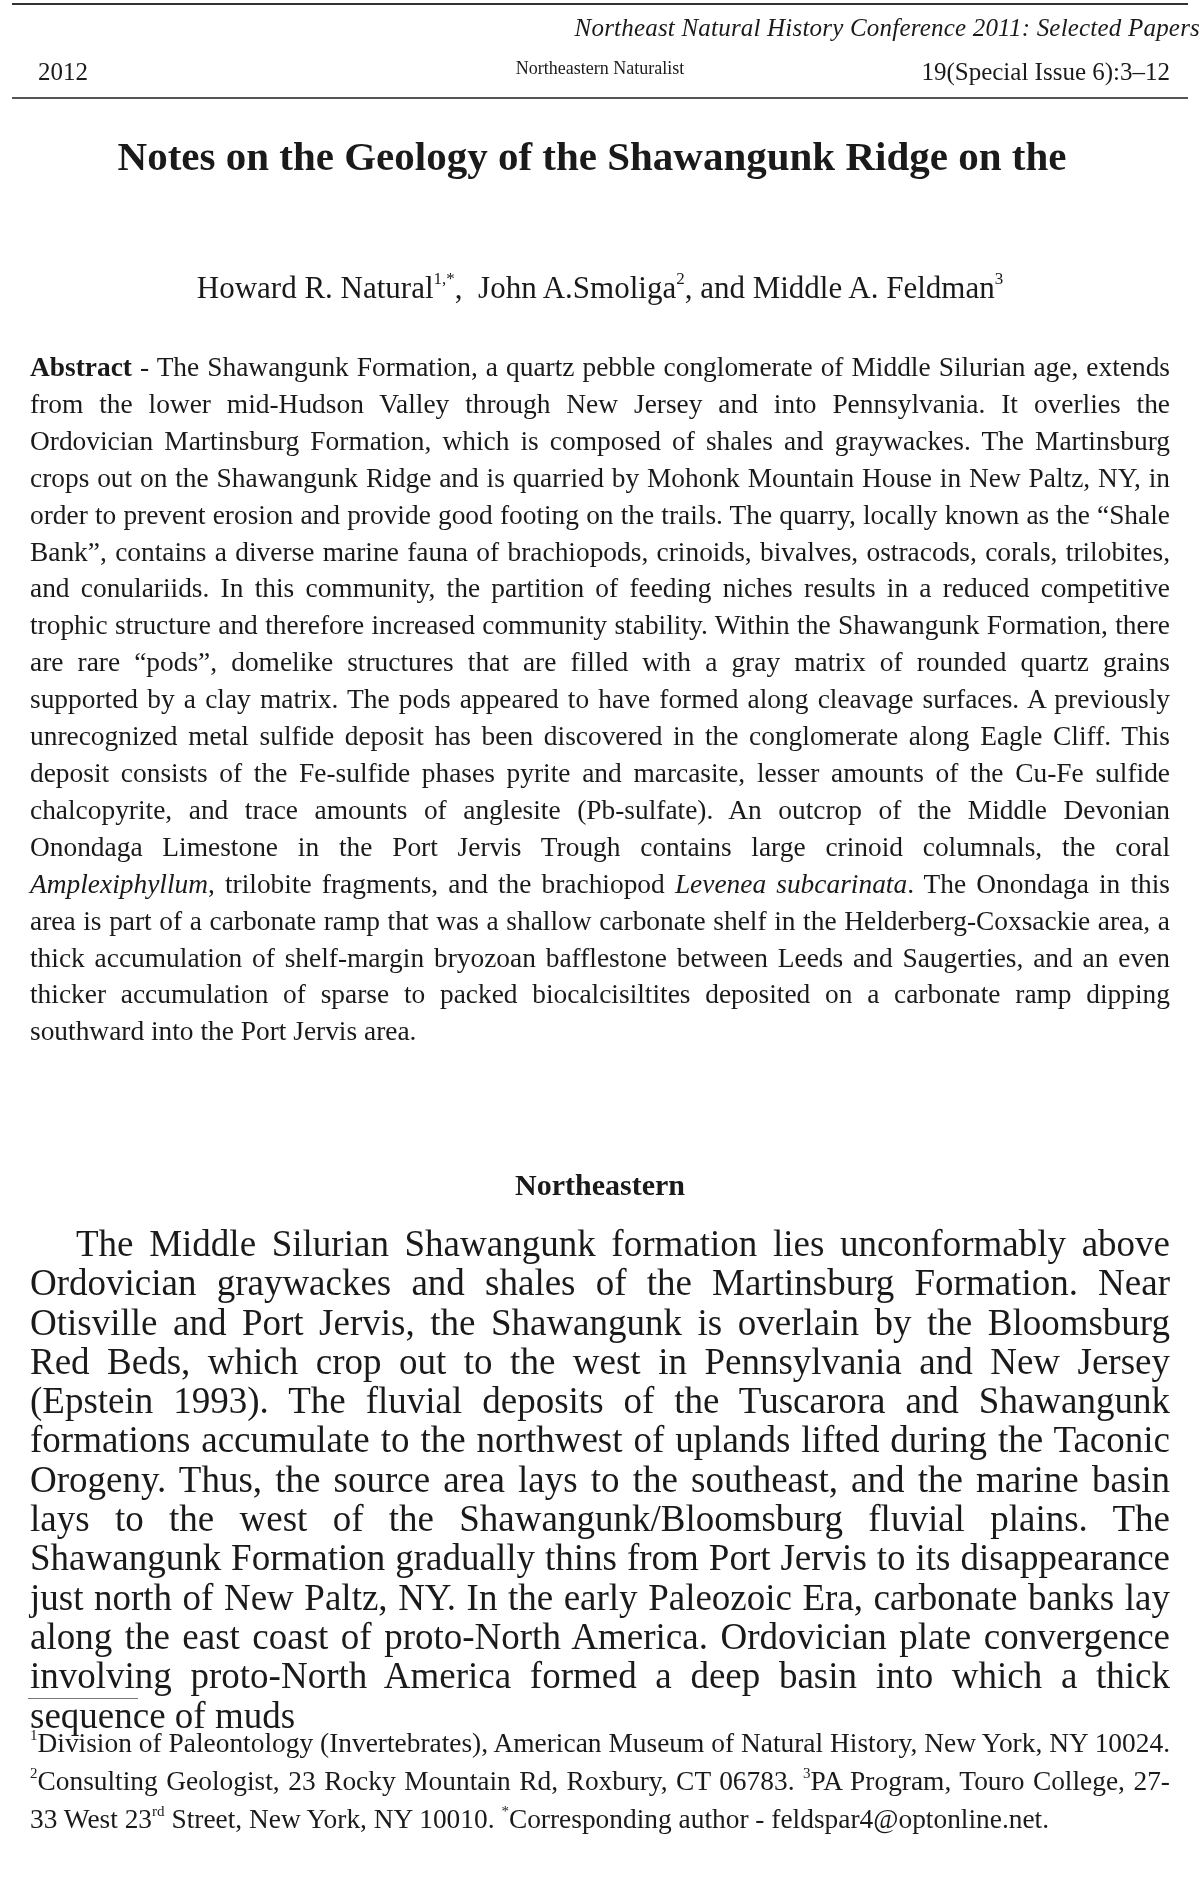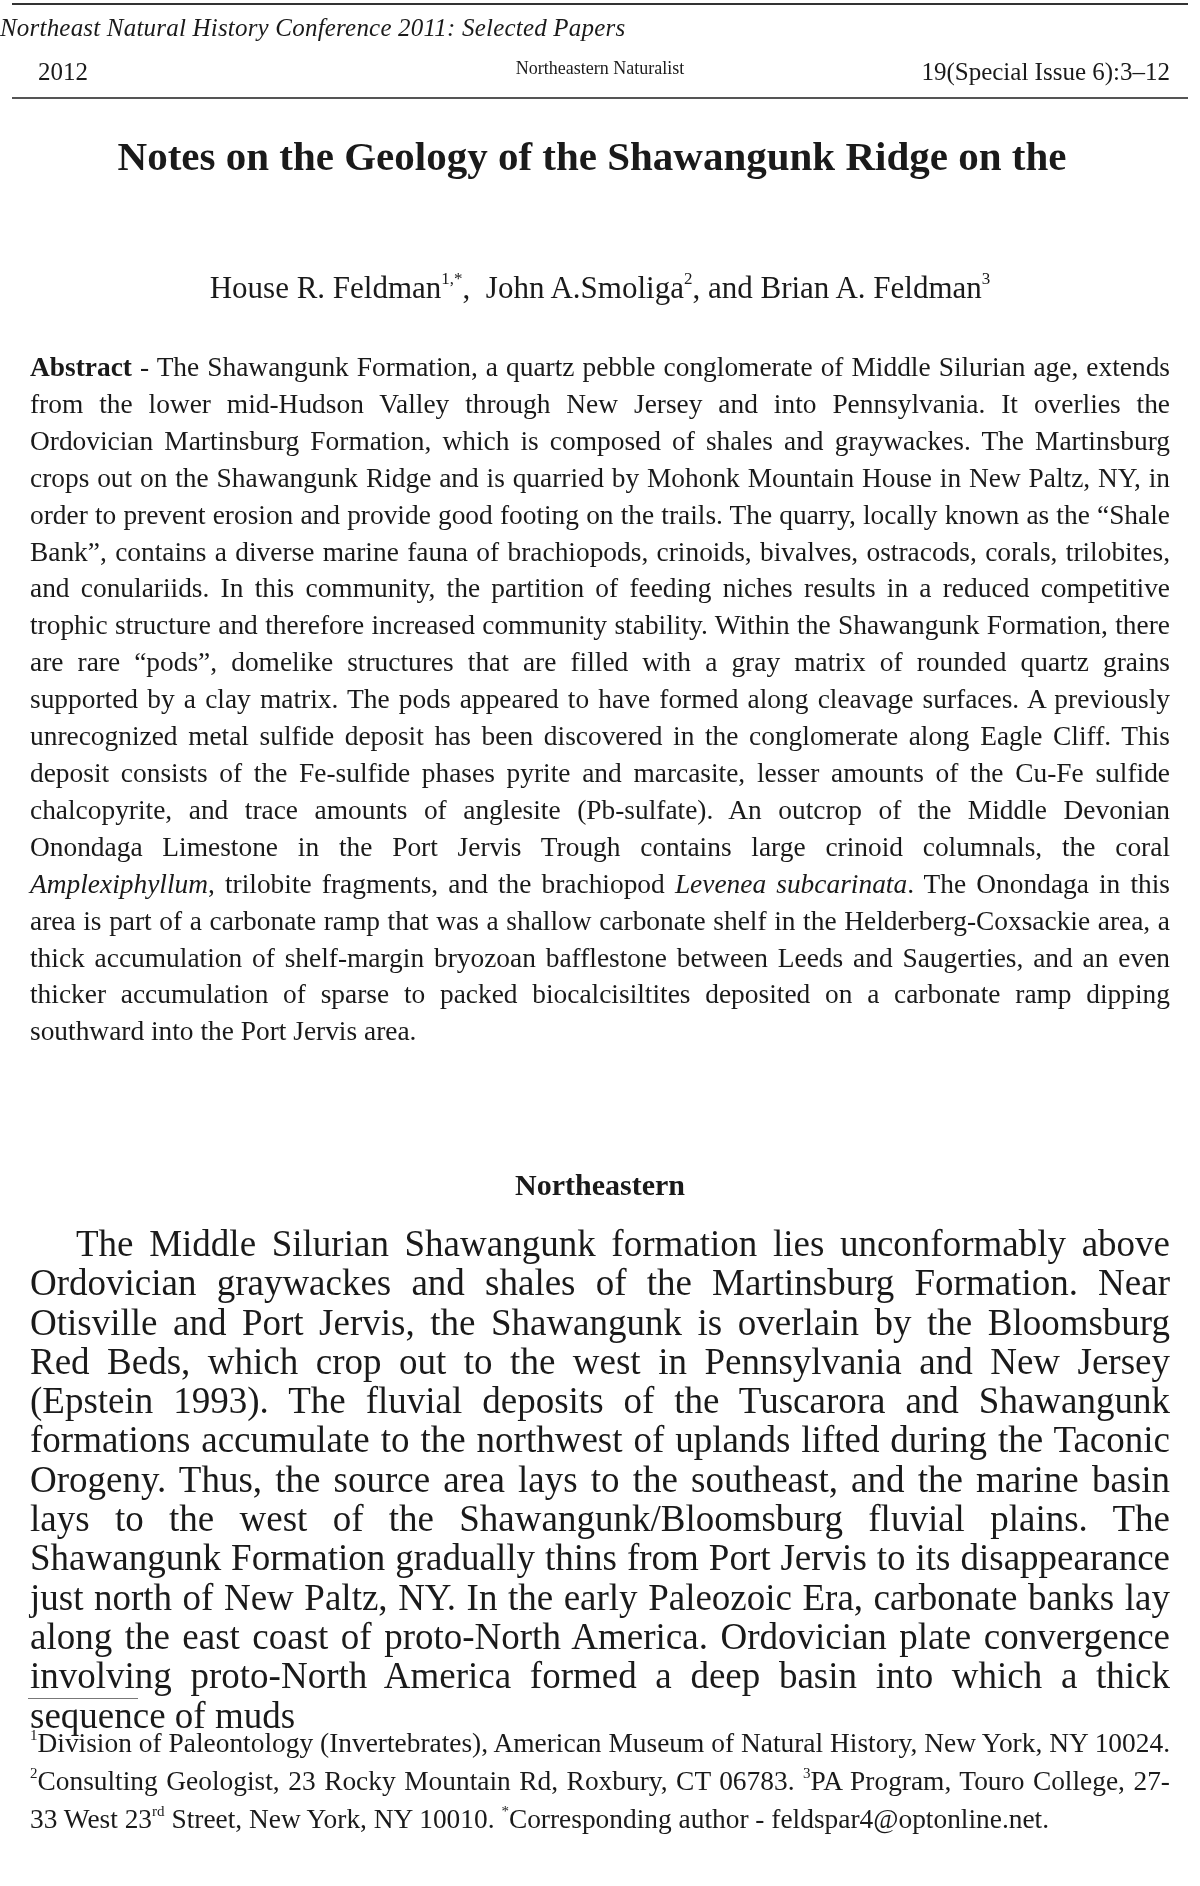--- a/index.html
+++ b/index.html
@@ -10,21 +10,21 @@
       overflow: hidden;
       color: #1a1a1a;
       font-family: "Liberation Serif", "DejaVu Serif", serif;
     }
     .top-rule {
       position: absolute; left: 12px; right: 12px; top: 3px;
       border-top: 2px solid #333;
     }
     .header-conf {
       position: absolute; top: 14px; left: 0; right: 0;
-      text-align: left; font-style: italic; font-size: 25px;
+      text-align: right; font-style: italic; font-size: 25px;
       letter-spacing: 0.2px;
     }
     .header-row {
       position: absolute; top: 58px; left: 30px; right: 30px;
       height: 30px;
     }
     .header-year { position: absolute; left: 8px; top: 0; font-size: 25px; }
     .header-journal {
       position: absolute; left: 0; right: 0; top: 0;
       text-align: center; font-size: 18px;
@@ -81,21 +81,21 @@
   <span class="header-journal">Northeastern Naturalist</span>
   <span class="header-issue">19(Special Issue 6):3–12</span>
 </div>
 <div class="bottom-rule"></div>
 
 <h1 class="title">
   <span>Notes on the Geology of the Shawangunk Ridge on the</span><br>
 </h1>
 
 <div class="authors">
-  <span>House R. Feldman</span><sup>1,*</sup><span style="white-space:pre">,  </span><span>John A.Smoliga</span><sup>2</sup><span style="white-space:pre">, and </span><span>Brian A. Feldman</span><sup>3</sup>
+  <span>Howard R. Natural</span><sup>1,*</sup><span style="white-space:pre">,  </span><span>John A.Smoliga</span><sup>2</sup><span style="white-space:pre">, and </span><span>Middle A. Feldman</span><sup>3</sup>
 </div>
 
 <p class="abstract"><span class="label">Abstract</span><span> - The Shawangunk Formation, a quartz pebble conglomerate of Middle Silurian age, extends from the lower mid-Hudson Valley through New Jersey and into Pennsyl­vania. It overlies the Ordovician Martinsburg Formation, which is composed of shales and graywackes. The Martinsburg crops out on the Shawangunk Ridge and is quarried by Mohonk Mountain House in New Paltz, NY, in order to prevent erosion and provide good footing on the trails. The quarry, locally known as the “Shale Bank”, contains a diverse ma­rine fauna of brachiopods, crinoids, bivalves, ostracods, corals, trilobites, and conulariids. In this community, the partition of feeding niches results in a reduced competitive trophic structure and therefore increased community stability. Within the Shawangunk Forma­tion, there are rare “pods”, domelike structures that are filled with a gray matrix of rounded quartz grains supported by a clay matrix. The pods appeared to have formed along cleav­age surfaces. A previously unrecognized metal sulfide deposit has been discovered in the conglomerate along Eagle Cliff. This deposit consists of the Fe-sulfide phases pyrite and marcasite, lesser amounts of the Cu-Fe sulfide chalcopyrite, and trace amounts of anglesite (Pb-sulfate). An outcrop of the Middle Devonian Onondaga Limestone in the Port Jervis Trough contains large crinoid columnals, the coral </span><i>Amplexiphyllum</i><span>, trilobite fragments, and the brachiopod </span><i>Levenea subcarinata</i><span>. The Onondaga in this area is part of a carbonate ramp that was a shallow carbonate shelf in the Helderberg-Coxsackie area, a thick accu­mulation of shelf-margin bryozoan bafflestone between Leeds and Saugerties, and an even thicker accumulation of sparse to packed biocalcisiltites deposited on a carbonate ramp dipping southward into the Port Jervis area.</span></p>
 
 <h2 class="section-heading">Northeastern</h2>
 
 <p class="intro">The Middle Silurian Shawangunk formation lies unconformably above Ordovi­cian graywackes and shales of the Martinsburg Formation. Near Otisville and Port Jervis, the Shawangunk is overlain by the Bloomsburg Red Beds, which crop out to the west in Pennsylvania and New Jersey (Epstein 1993). The fluvial deposits of the Tuscarora and Shawangunk formations accumulate to the northwest of uplands lifted during the Taconic Orogeny. Thus, the source area lays to the southeast, and the marine basin lays to the west of the Shawangunk/Bloomsburg fluvial plains. The Shawangunk Formation gradually thins from Port Jervis to its disappearance just north of New Paltz, NY. In the early Paleozoic Era, carbonate banks lay along the east coast of proto-North America. Ordovician plate convergence involving proto-North America formed a deep basin into which a thick sequence of muds</p>
 
 <div class="footnote-rule"></div>
 <p class="footnotes"><sup>1</sup><span>Division of Paleontology (Invertebrates), American Museum of Natural History, New York, NY 10024. </span><sup>2</sup><span>Consulting Geologist, 23 Rocky Mountain Rd, Roxbury, CT 06783. </span><sup>3</sup><span>PA Program, Touro College, 27-33 West 23</span><sup>rd</sup><span> Street, New York, NY 10010. </span><sup>*</sup><span>Correspond­ing author - feldspar4@optonline.net.</span></p>

